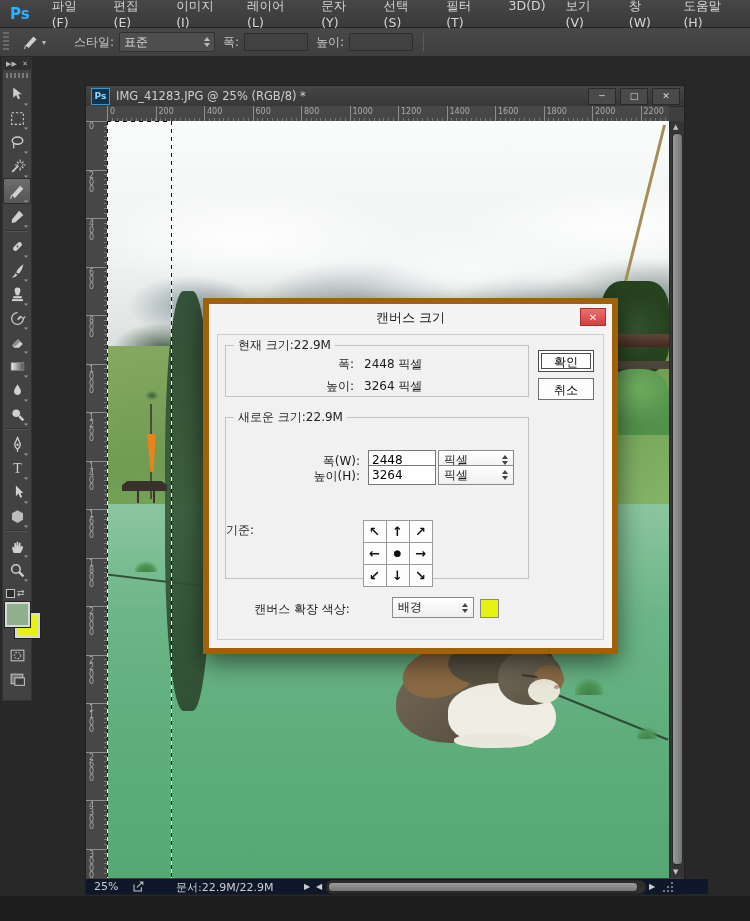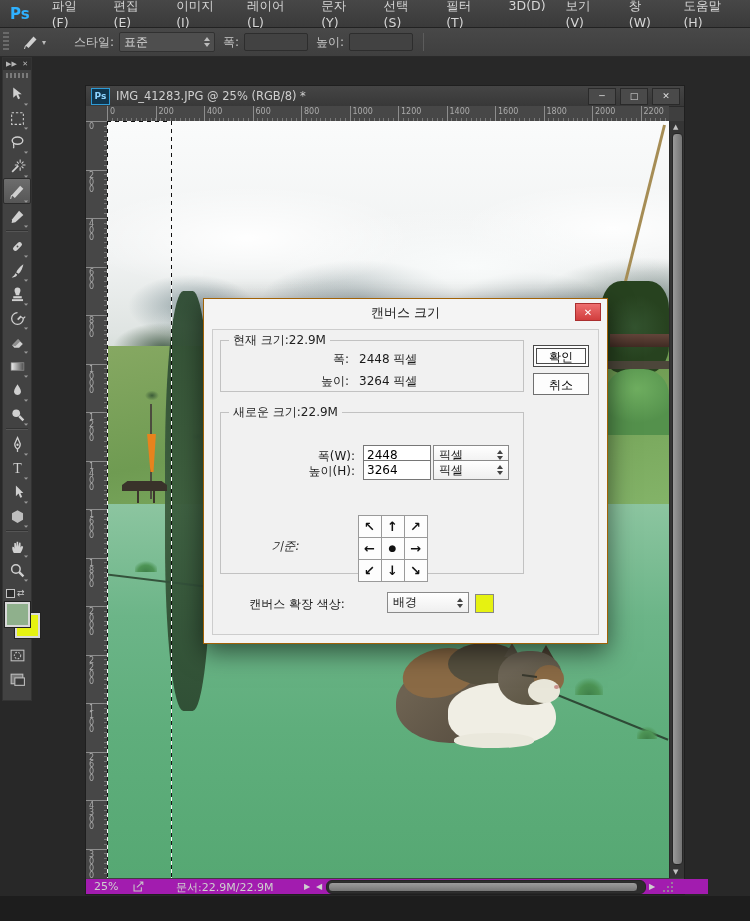--- a/index.html
+++ b/index.html
@@ -179,31 +179,31 @@
     background:repeating-linear-gradient(to bottom,#101010 0 4px,#fafafa 4px 8px);}
   .ants-h{position:absolute;height:1px;top:0;left:0;width:65px;
     background:repeating-linear-gradient(to right,#101010 0 4px,#fafafa 4px 8px);}
 
   
   .vscroll{position:absolute;right:0;top:35px;width:14px;height:757px;background:#353535;
     border-left:1px solid #2a2a2a;}
   .vthumb{position:absolute;left:2px;top:12px;width:9px;height:730px;border-radius:4px;
     background:linear-gradient(to right,#9a9a9a,#747474);border:1px solid #262626;}
   .sarrow{position:absolute;color:#c2c2c2;font-size:7px;left:3px;}
-  .statusrow{position:absolute;left:0;top:793px;width:622px;height:15px;background:#a21caf;
+  .statusrow{position:absolute;left:0;top:793px;width:622px;height:15px;background:#0f172a;
     color:#cfcfcf;font-size:11px;}
   .statusrow .st{position:absolute;top:1px;}
   .htrack{position:absolute;left:240px;top:1px;width:318px;height:12px;background:#2e2e2e;
     border:1px solid #262626;border-radius:6px;}
   .hthumb{position:absolute;left:1px;top:1px;width:308px;height:8px;border-radius:4px;
     background:linear-gradient(#9c9c9c,#767676);border:1px solid #2a2a2a;}
 
   
   .dialog{position:absolute;left:203px;top:298px;width:403px;height:344px;background:#f4f4f4;
-    border:1px solid #a16207;box-shadow:0 8px 24px rgba(0,0,0,.55);color:#1a1a1a;font-size:12px;}
+    border:6px solid #a16207;box-shadow:0 8px 24px rgba(0,0,0,.55);color:#1a1a1a;font-size:12px;}
   .dlg-title{position:relative;height:28px;display:flex;align-items:center;justify-content:center;
     font-size:13px;color:#222;}
   .dlg-close{position:absolute;right:6px;top:4px;width:26px;height:18px;
     background:linear-gradient(#ee6f6f,#d13e3e);border:1px solid #aa2f2f;color:#fff;
     font-size:10px;line-height:16px;text-align:center;}
   .dlg-body{position:absolute;left:8px;right:8px;top:30px;bottom:8px;
     border:1px solid #cdcdcd;background:#f1f1f1;}
   fieldset.group{position:absolute;left:7px;width:302px;margin:0;padding:0;
     border:1px solid #c2c2c2;background:transparent;}
   fieldset.group legend{font-size:12px;color:#222;padding:0 4px;margin-left:8px;}
@@ -614,21 +614,21 @@
           <input class="finput" value="3264" style="">
           <span class="fcombo">
             <span>픽셀</span>
             <span class="spin darkk">
                 <i class="up"></i>
                 <i class="dn"></i>
               </span>
           </span>
         </div>
         <div class="frow" style="top:94px;height:70px;">
-          <span style="position:absolute;left:0;width:129px;text-align:center;top:23px;font-style:italic;">기준:</span>
+          <span style="position:absolute;left:0;width:129px;text-align:left;top:2px;">기준:</span>
           <div class="anchor-grid" id="anchor-grid">
               <div class="acell">↖</div>
               <div class="acell">↑</div>
               <div class="acell">↗</div>
               <div class="acell">←</div>
               <div class="acell center">●</div>
               <div class="acell">→</div>
               <div class="acell">↙</div>
               <div class="acell">↓</div>
               <div class="acell">↘</div>

